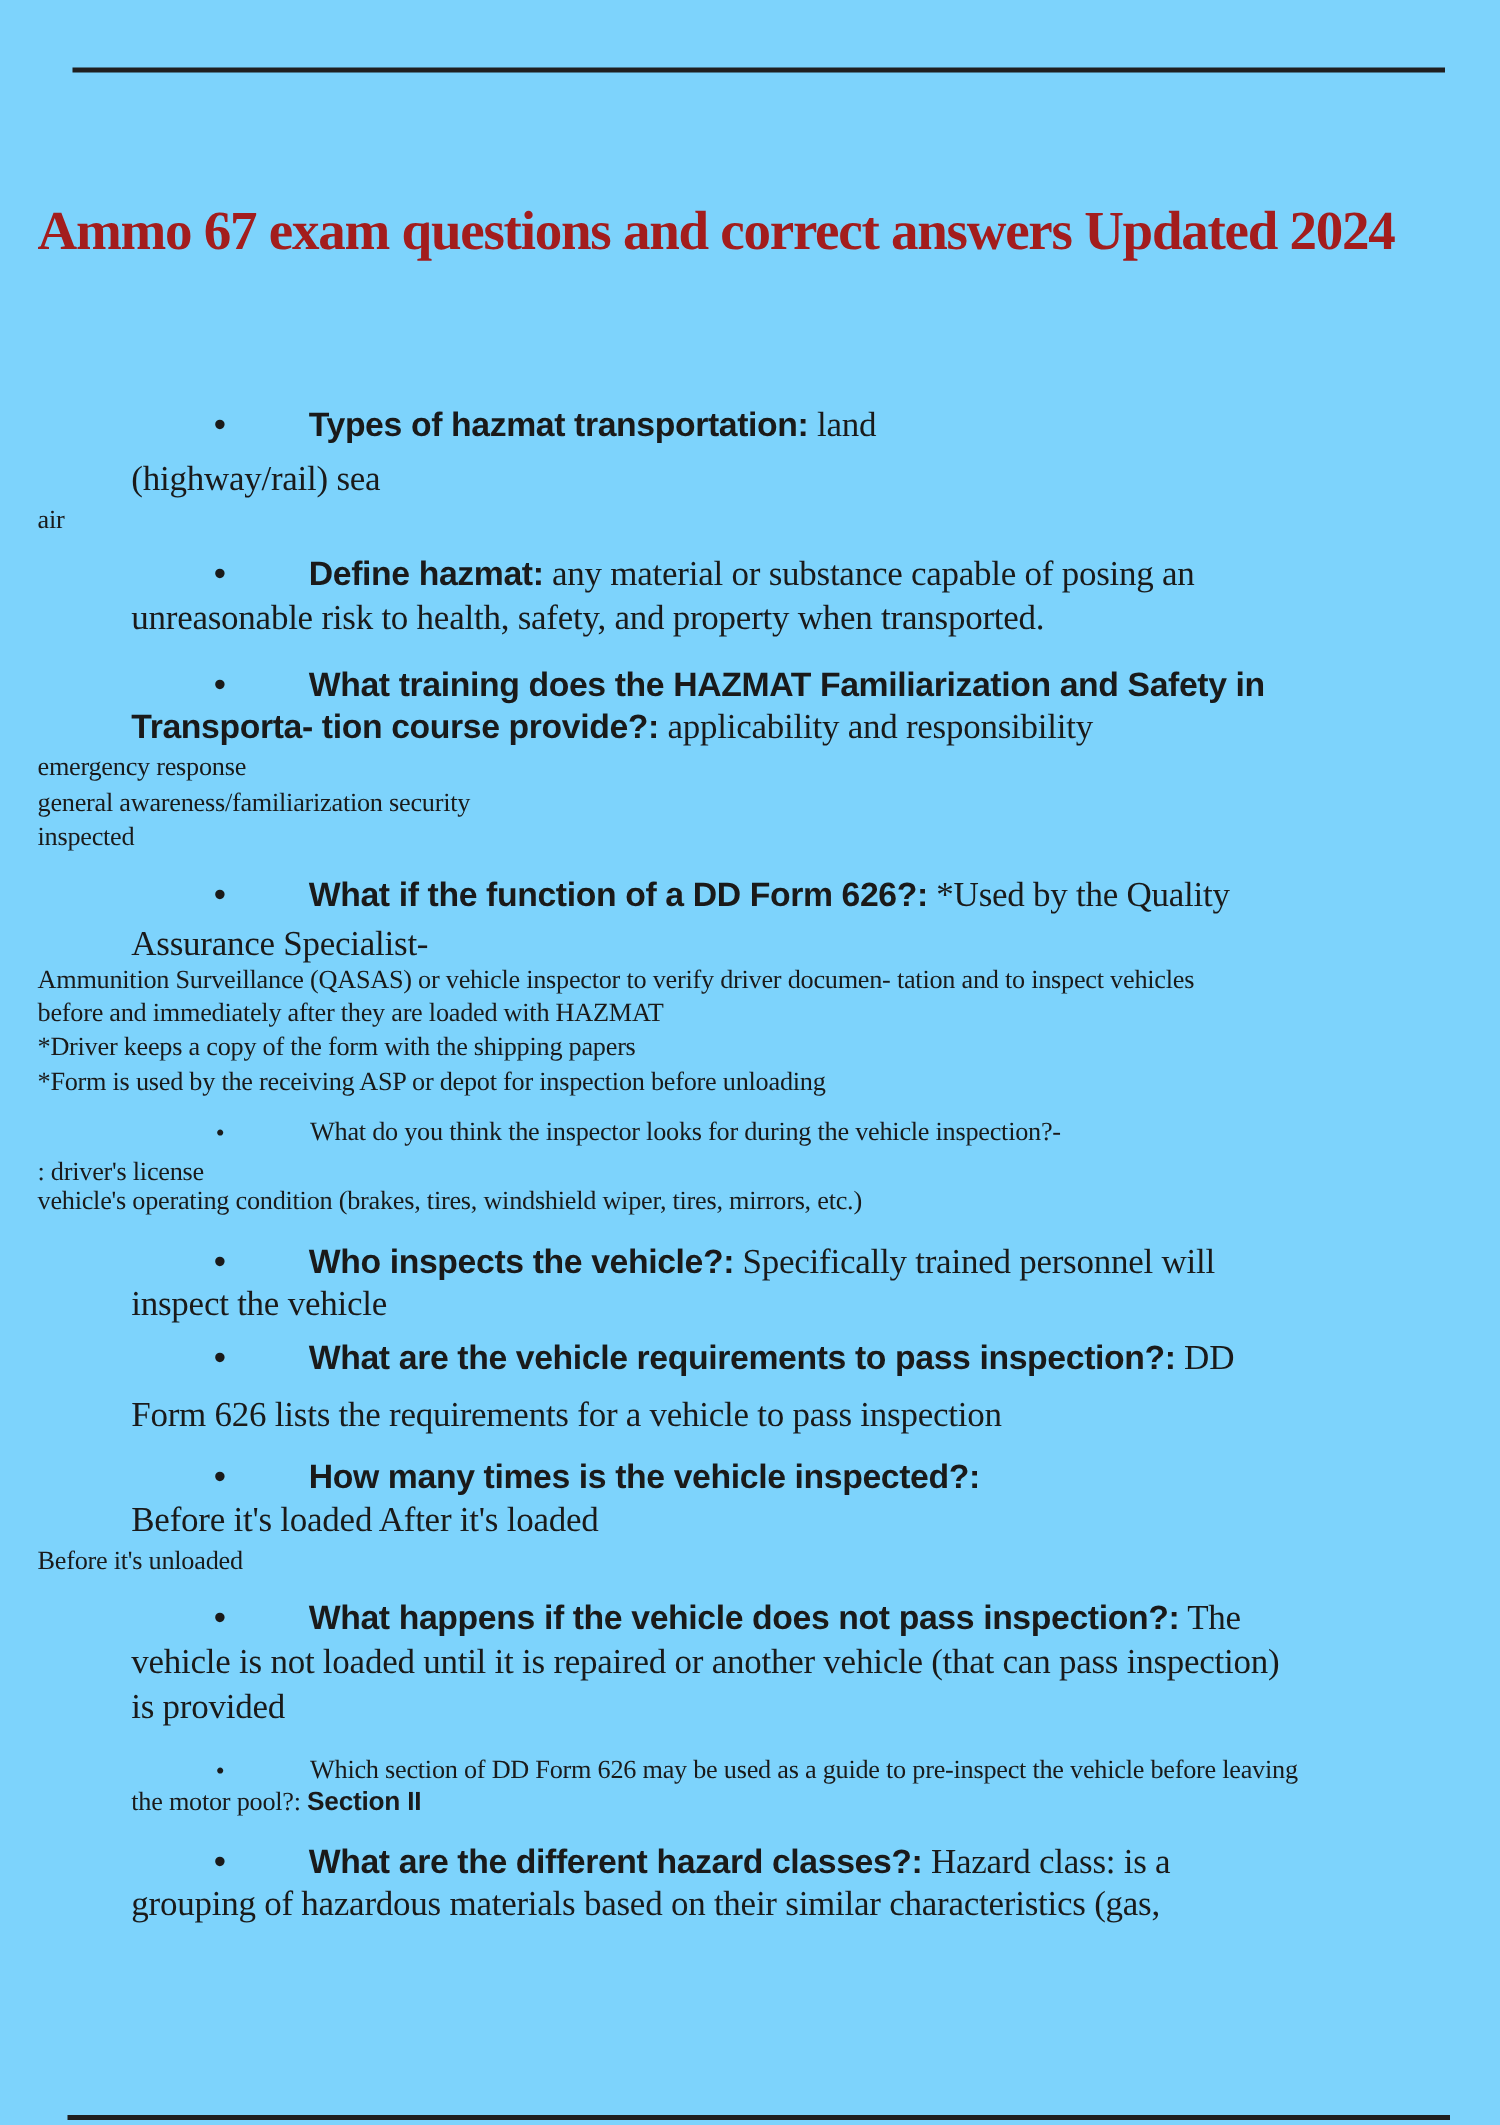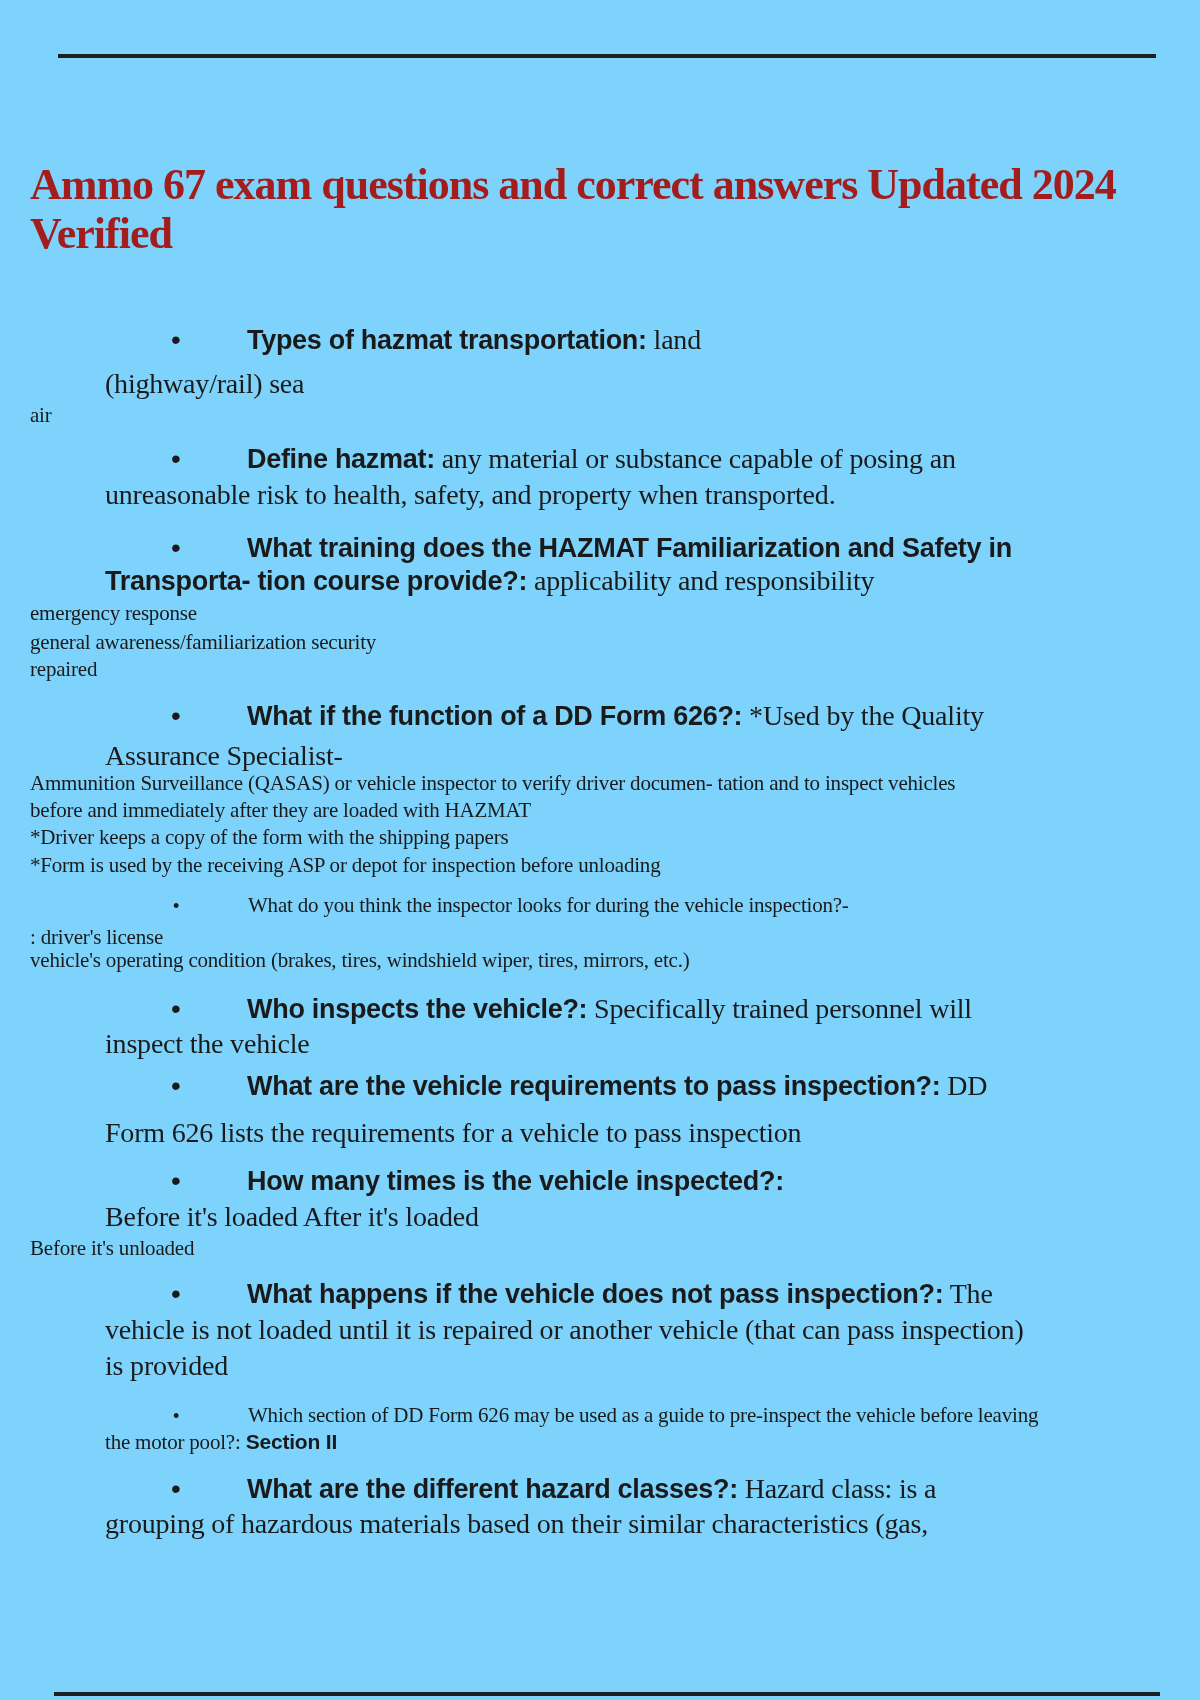--- a/index.html
+++ b/index.html
@@ -51,33 +51,32 @@
   }
   .ln-bs .bullet { padding-left:68px; width:143px; font-size:18px; }
 </style>
 </head>
 <body>
 
 <div class="page">
   <div class="rule rule-top"></div>
 
   <div class="title-line title-1">Ammo 67 exam questions and correct answers Updated 2024</div>
-  <div class="title-line title-2">Verified</div>
 
   <div id="content">
       <div class="ln ln-b" style="top: 322px;"><span class="bullet">•</span><span class="seg-q">Types of hazmat transportation:</span><span class="seg-a"> land</span></div>
       <div class="ln ln-w" style="top: 366px;"><span class="seg-a">(highway/rail) sea</span></div>
       <div class="ln ln-l" style="top: 402px;"><span class="seg-a">air</span></div>
       <div class="ln ln-b" style="top: 441px;"><span class="bullet">•</span><span class="seg-q">Define hazmat:</span><span class="seg-a"> any material or substance capable of posing an</span></div>
       <div class="ln ln-w" style="top: 477px;"><span class="seg-a">unreasonable risk to health, safety, and property when transported.</span></div>
       <div class="ln ln-b" style="top: 530px;"><span class="bullet">•</span><span class="seg-q">What training does the HAZMAT Familiarization and Safety in</span></div>
       <div class="ln ln-w" style="top: 563px; text-align: center;"><span class="seg-q">Transporta- tion course provide?:</span><span class="seg-a"> applicability and responsibility</span></div>
       <div class="ln ln-l" style="top: 600px;"><span class="seg-a">emergency response</span></div>
       <div class="ln ln-l" style="top: 629px;"><span class="seg-a">general awareness/familiarization security</span></div>
-      <div class="ln ln-l" style="top: 656px;"><span class="seg-a">repaired</span></div>
+      <div class="ln ln-l" style="top: 656px;"><span class="seg-a">inspected</span></div>
       <div class="ln ln-b" style="top: 698px;"><span class="bullet">•</span><span class="seg-q">What if the function of a DD Form 626?:</span><span class="seg-a"> *Used by the Quality</span></div>
       <div class="ln ln-w" style="top: 738px;"><span class="seg-a">Assurance Specialist-</span></div>
       <div class="ln ln-l" style="top: 770px;"><span class="seg-a">Ammunition Surveillance (QASAS) or vehicle inspector to verify driver documen- tation and to inspect vehicles</span></div>
       <div class="ln ln-l" style="top: 797px;"><span class="seg-a">before and immediately after they are loaded with HAZMAT</span></div>
       <div class="ln ln-l" style="top: 824px;"><span class="seg-a">*Driver keeps a copy of the form with the shipping papers</span></div>
       <div class="ln ln-l" style="top: 852px;"><span class="seg-a">*Form is used by the receiving ASP or depot for inspection before unloading</span></div>
       <div class="ln ln-bs" style="top: 892px;"><span class="bullet">•</span><span class="seg-a">What do you think the inspector looks for during the vehicle inspection?-</span></div>
       <div class="ln ln-l" style="top: 924px;"><span class="seg-a">: driver's license</span></div>
       <div class="ln ln-l" style="top: 947px;"><span class="seg-a">vehicle's operating condition (brakes, tires, windshield wiper, tires, mirrors, etc.)</span></div>
       <div class="ln ln-b" style="top: 991px;"><span class="bullet">•</span><span class="seg-q">Who inspects the vehicle?:</span><span class="seg-a"> Specifically trained personnel will</span></div>

